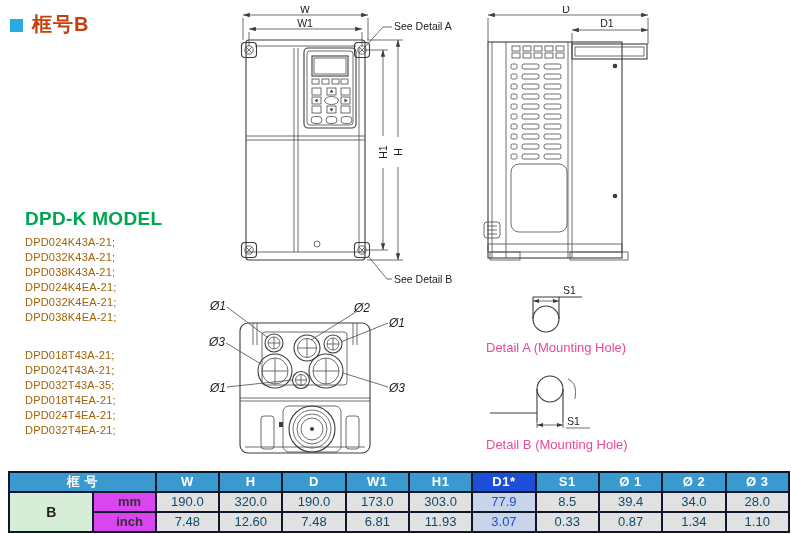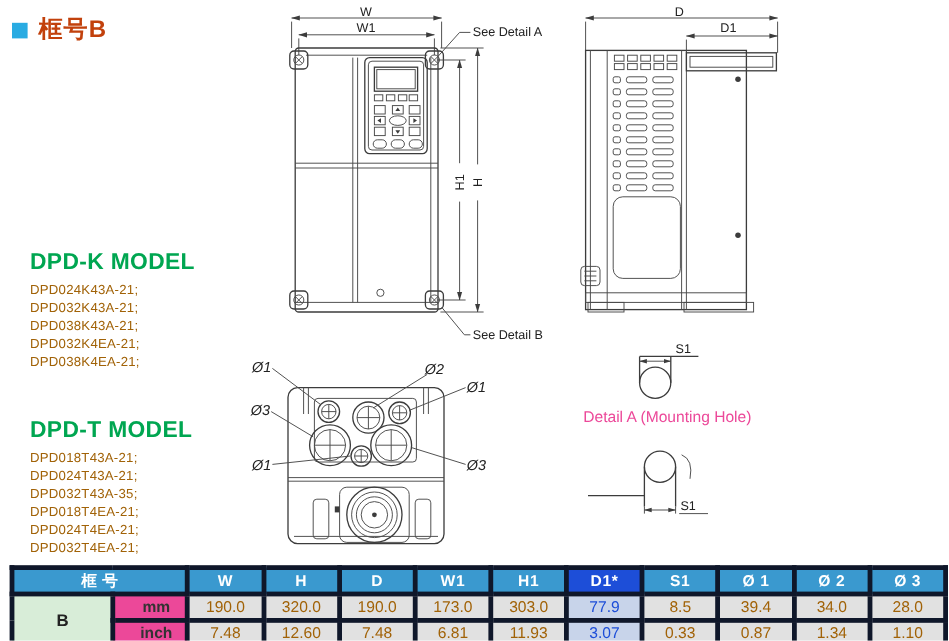--- a/index.html
+++ b/index.html
@@ -25,50 +25,50 @@
   .dim{fill:none;stroke:#4a4a4a;stroke-width:0.8;}
   .fillc{fill:#3c3c3c;stroke:none;}
   .dimtxt{font:10.5px "Liberation Sans",sans-serif;fill:#222;}
   .callout{font:italic 12px "Liberation Sans",sans-serif;fill:#222;}
 
   .caption{position:absolute;font-size:13px;color:#ec4899;}
   .unit-label{position:absolute;left:682px;top:430px;font-size:12.5px;color:#a16207;margin-top:48px;}
 
   
   .dim-table{position:absolute;left:8px;top:471px;border-collapse:collapse;table-layout:fixed;width:782px;}
-  .dim-table th,.dim-table td{border:4px solid #0f172a;text-align:center;vertical-align:middle;
+  .dim-table th,.dim-table td{border:2px solid #0f172a;text-align:center;vertical-align:middle;
        height:16px;line-height:16px;padding:1px 0;font-size:13px;}
   .dim-table th{background:#3a99cf;color:#ffffff;font-weight:bold;letter-spacing:.5px;}
   .dim-table th.d1{background:#1d4ed8;}
-  .dim-table td.val{background:#e1e1e1;color:#a16207;}
+  .dim-table td.val{background:#e1e1e1;color:#0c4a6e;}
   .dim-table td.d1v{background:#c8d4ea;color:#1d4ed8;}
   .dim-table td.blabel{background:#d8edd8;color:#222;font-weight:bold;font-size:14px;}
-  .dim-table td.unit{background:#ec4899;color:#333;font-weight:bold;padding-left:10px;}
+  .dim-table td.unit{background:#d946ef;color:#333;font-weight:bold;padding-left:10px;}
 </style>
 </head>
 <body>
 
 <div class="page">
 
   <div class="title-block">
     <div class="title-bullet"></div>
     <div class="page-title">框号B</div>
   </div>
 
   <div class="model-block k">
     <div class="model-heading">DPD-K MODEL</div>
     <div class="model-item">DPD024K43A-21;</div>
     <div class="model-item">DPD032K43A-21;</div>
     <div class="model-item">DPD038K43A-21;</div>
+    <div class="model-item">DPD024K4EA-21;</div>
     <div class="model-item">DPD032K4EA-21;</div>
     <div class="model-item">DPD038K4EA-21;</div>
   </div>
 
   <div class="model-block t">
-    <div class="model-heading">DPD-T MODEL</div>
     <div class="model-item">DPD018T43A-21;</div>
     <div class="model-item">DPD024T43A-21;</div>
     <div class="model-item">DPD032T43A-35;</div>
     <div class="model-item">DPD018T4EA-21;</div>
     <div class="model-item">DPD024T4EA-21;</div>
     <div class="model-item">DPD032T4EA-21;</div>
   </div>
 
   <svg class="drawing" style="left:232px;top:6px;" width="240" height="292" viewBox="0 0 240 292">
     <defs>
@@ -347,20 +347,21 @@
         </marker>
     </defs>
     <circle class="ln" cx="62" cy="17" r="13"></circle>
     <path class="ln" d="M49,17 V50 M75,17 V50 M2,41 H49"></path>
     <path class="lt" d="M80,7 Q90,11 87,27"></path>
     <path class="dim" d="M49,50 V56 M75,50 V56"></path>
     <line class="dim" x1="49" y1="53" x2="75" y2="53" marker-start="url(#m-db)" marker-end="url(#m-db)"></line>
     <path class="dim" d="M78,56 H102"></path>
     <text class="dimtxt" x="79" y="53">S1</text>
   </svg>
+  <div class="caption" style="left:486px;top:437px;">Detail B (Mounting Hole)</div>
 
   <div class="unit-label">单位：mm[inch]</div>
 
   <table class="dim-table">
     <colgroup>
       <col style="width:84px">
         <col style="width:62px">
       <col style="width:63px">
         <col style="width:63px">
         <col style="width:63px">

